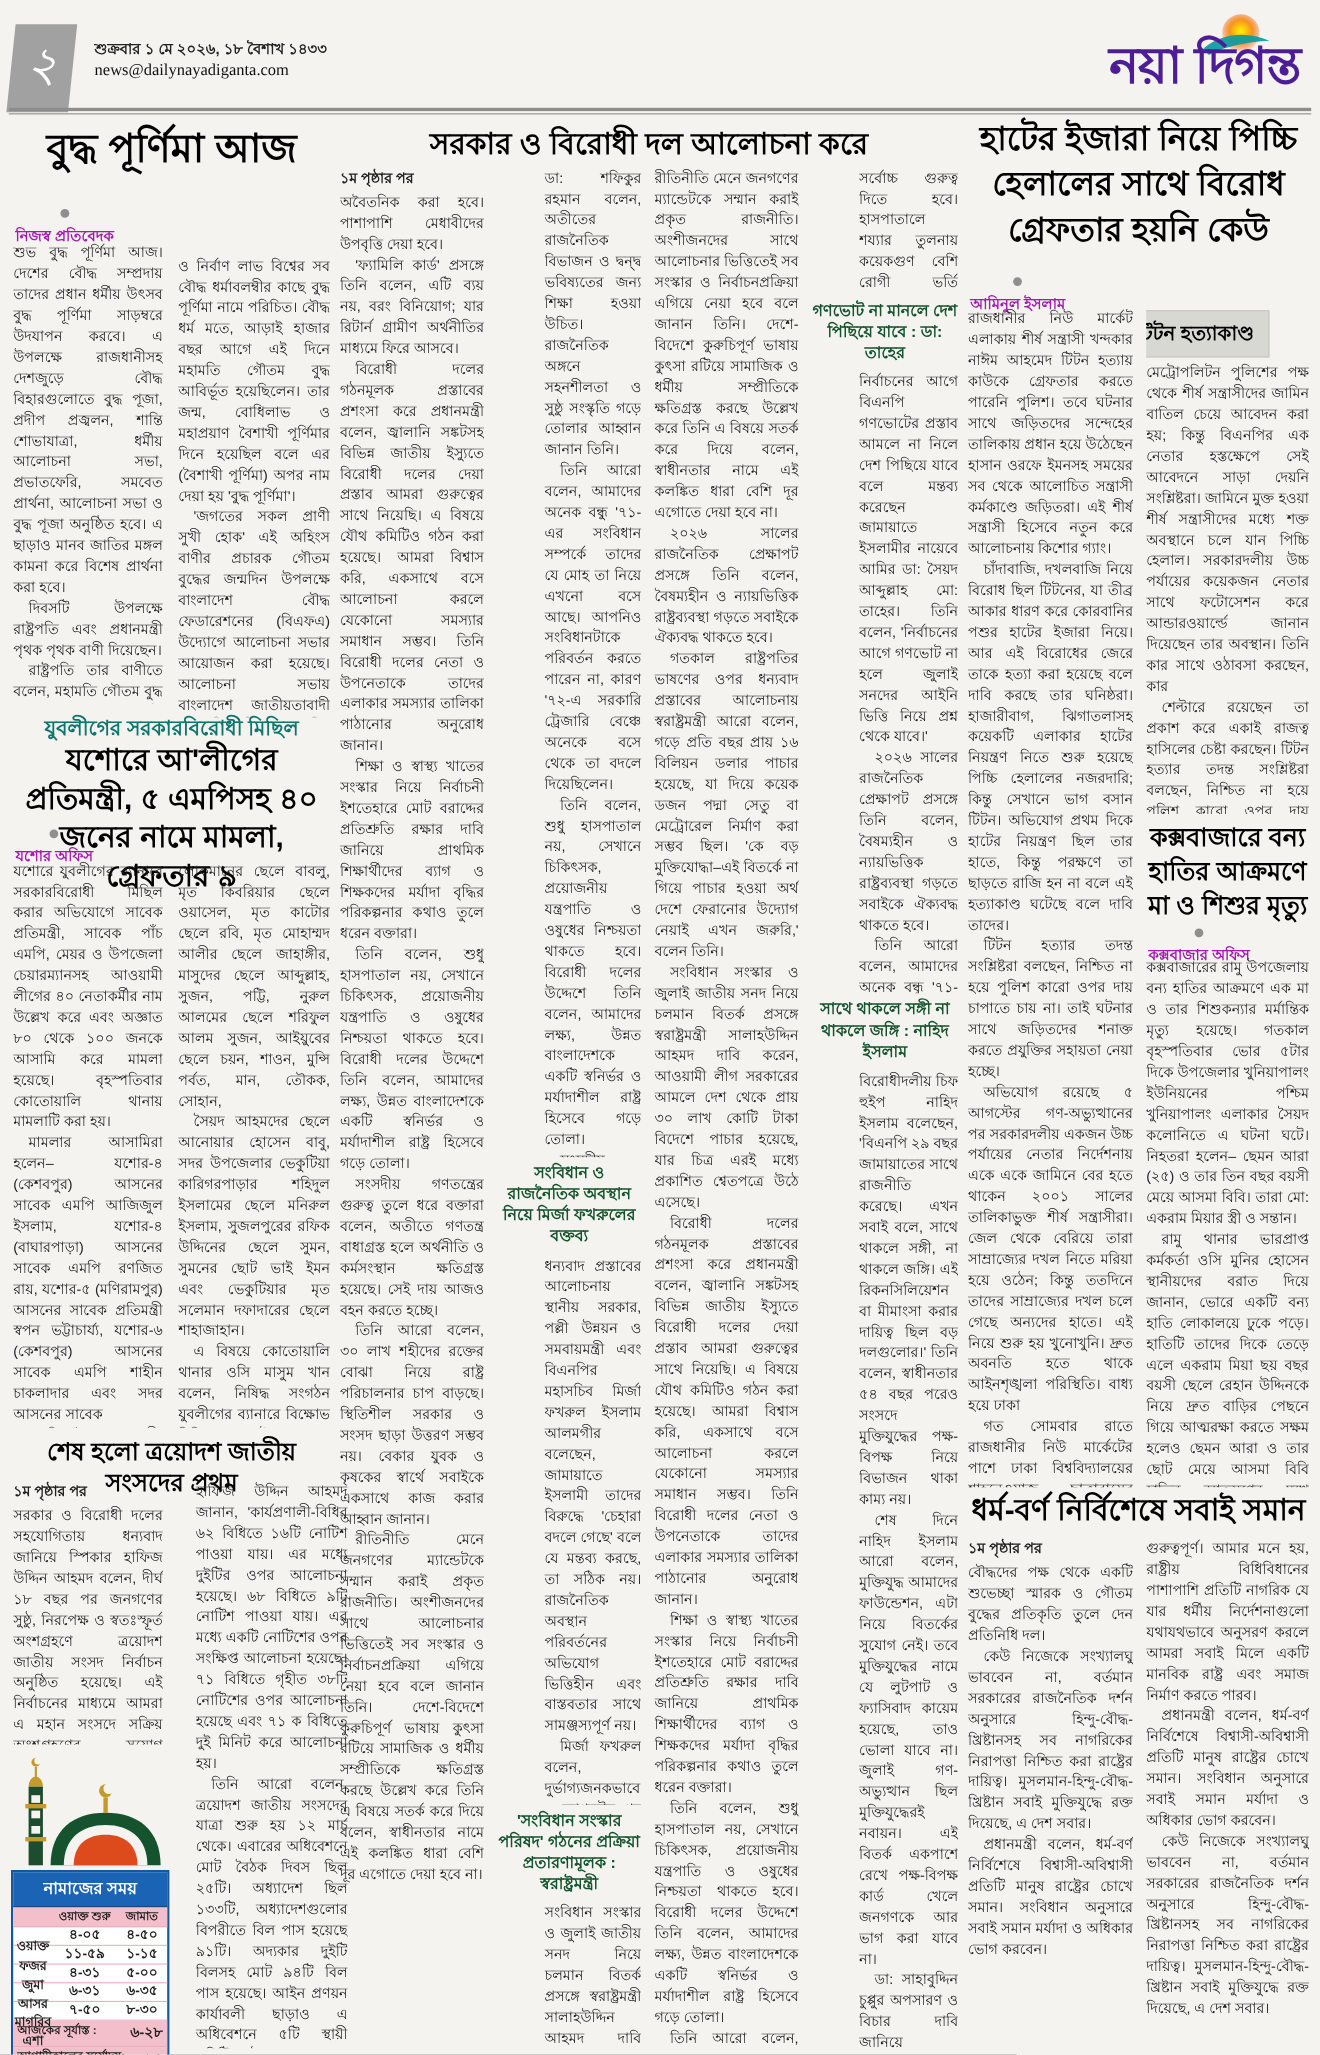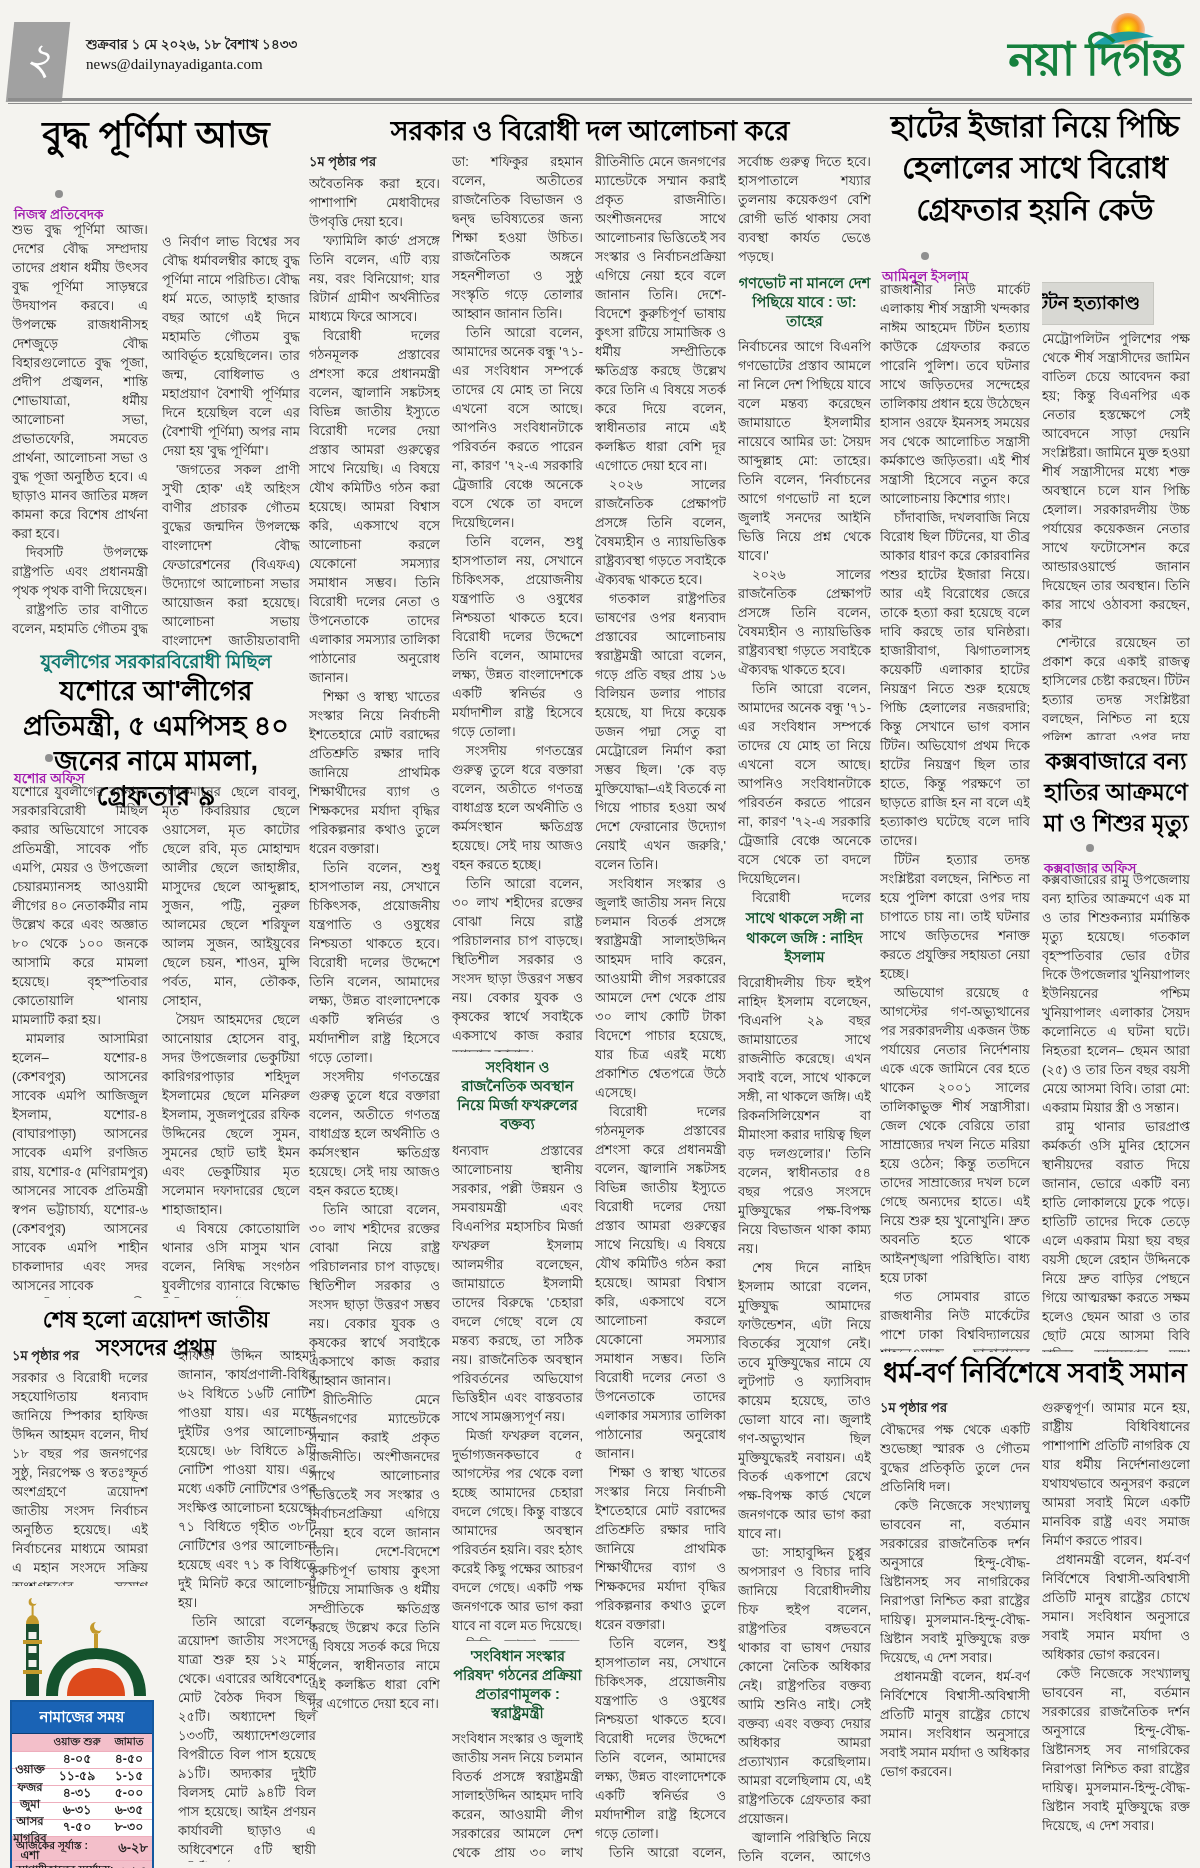--- a/index.html
+++ b/index.html
@@ -7,36 +7,36 @@
         font-family:"Liberation Sans","DejaVu Sans",sans-serif;color:#1e1e1e;overflow:hidden;}
   
   .pagenum{position:absolute;left:10px;top:22px;width:56px;height:80px;background:#a1a1a1;
            display:flex;align-items:center;justify-content:center;color:#fff;
            font-family:"DejaVu Serif","Liberation Serif",serif;font-size:44px;font-style:italic;
            transform:skewX(-6deg);}
   .dateline{position:absolute;left:86px;top:34px;font-size:13.5px;font-weight:600;color:#222;}
   .email{position:absolute;left:86px;top:56px;font-size:15px;color:#111;
          font-family:"Liberation Serif","DejaVu Serif",serif;}
   .masthead{position:absolute;right:18px;top:24px;height:64px;}
-  .masthead .mh-text{position:relative;z-index:2;font-size:46px;font-weight:800;color:#15803d;
+  .masthead .mh-text{position:relative;z-index:2;font-size:46px;font-weight:800;color:#4c1d95;
          letter-spacing:-1px;text-align:center;}
   .mh-emblem{position:absolute;left:84px;top:-14px;z-index:1;}
   .headrule{position:absolute;left:8px;right:8px;top:98px;height:2px;
             border-top:3px solid #8d8d8d;border-bottom:1px solid #8d8d8d;}
   
   .hl{position:absolute;font-weight:800;color:#000;text-align:center;line-height:1.27;}
   .kicker{position:absolute;font-weight:800;color:#0f766e;text-align:center;font-size:18.5px;}
   .byline{position:absolute;font-size:13.5px;font-weight:700;color:#a21caf;
           display:flex;align-items:center;gap:6px;flex-direction:column;}
   .byline .dot{width:8px;height:8px;border-radius:50%;background:#8f8f8f;flex:0 0 auto;}
   
   .col{position:absolute;font-size:13px;line-height:19px;text-align:justify;overflow:hidden;color:#212121;}
   .col p{margin:0;text-indent:14px;}
   .col p.nf{text-indent:0;}
-  .seg{overflow:hidden;}
+  .seg{overflow:hidden;margin-left:43px;}
   .marker{font-weight:800;font-size:13px;margin:0 0 3px 0;}
   .subhead{font-weight:800;font-size:14.5px;text-align:center;line-height:1.32;margin:6px 0;color:#14532d;}
   .badge{float:left;width:118px;margin:2px 8px 4px -12px;background:#d8d8d3;border:1px solid #c6c6c0;
          font-weight:800;font-size:18px;color:#000;padding:11px 2px;}
   
   .prayer{position:absolute;left:10px;top:1700px;width:144px;background:#fff;
           border:2px solid #14589f;box-sizing:border-box;}
   .p-title{background:#1a63b5;color:#fff;font-weight:800;font-size:15px;text-align:center;
            padding:3px 0;border-bottom:1px solid #0d3d74;}
   .p-hrow,.p-row{display:flex;align-items:center;border-bottom:1px solid #eeaebd;}

